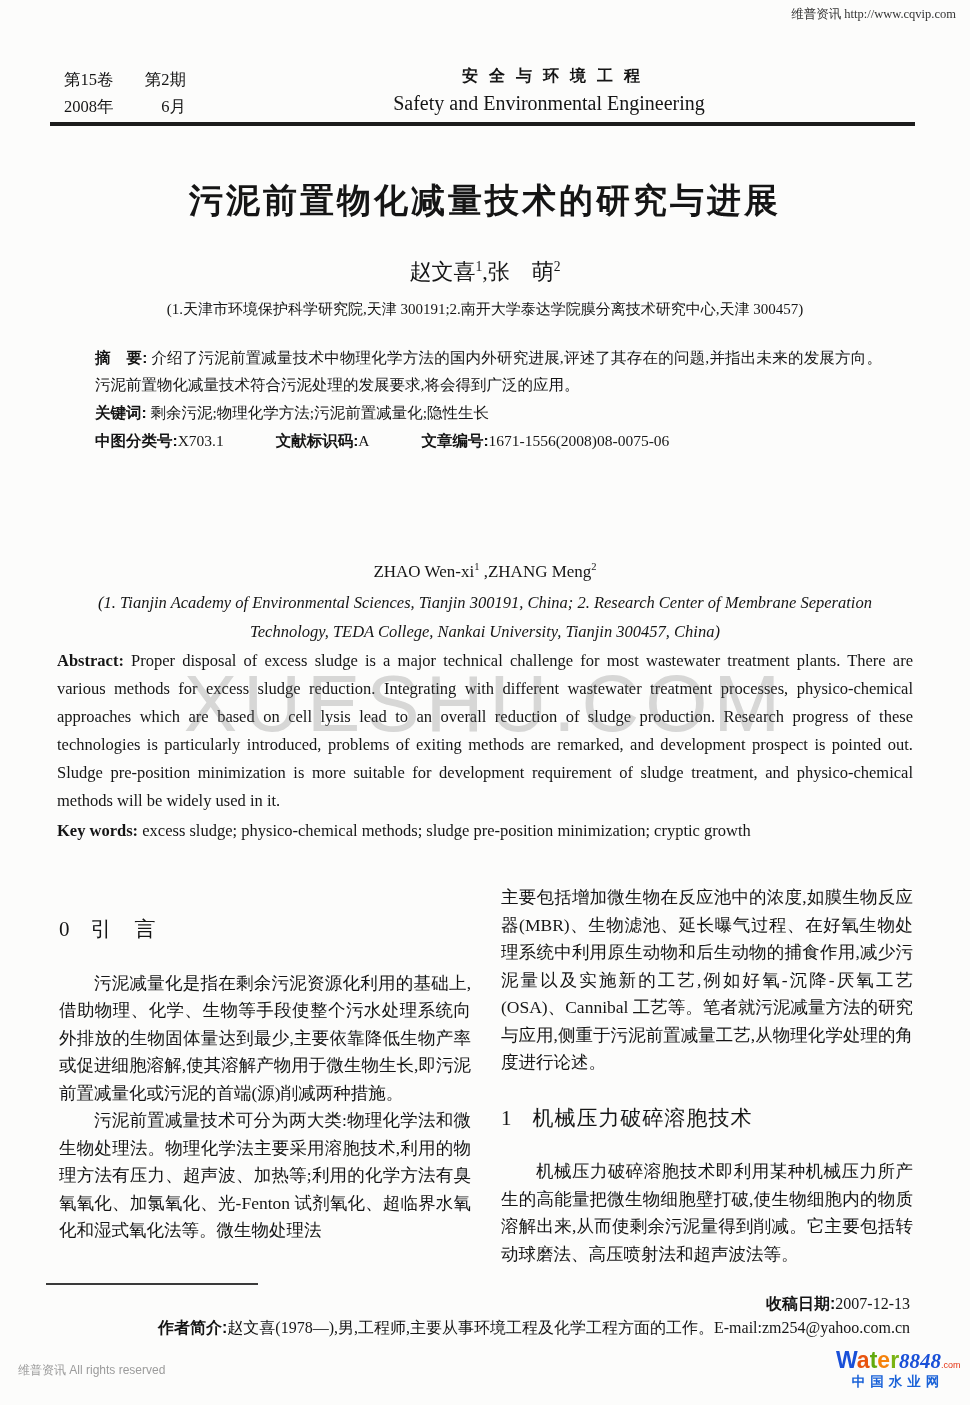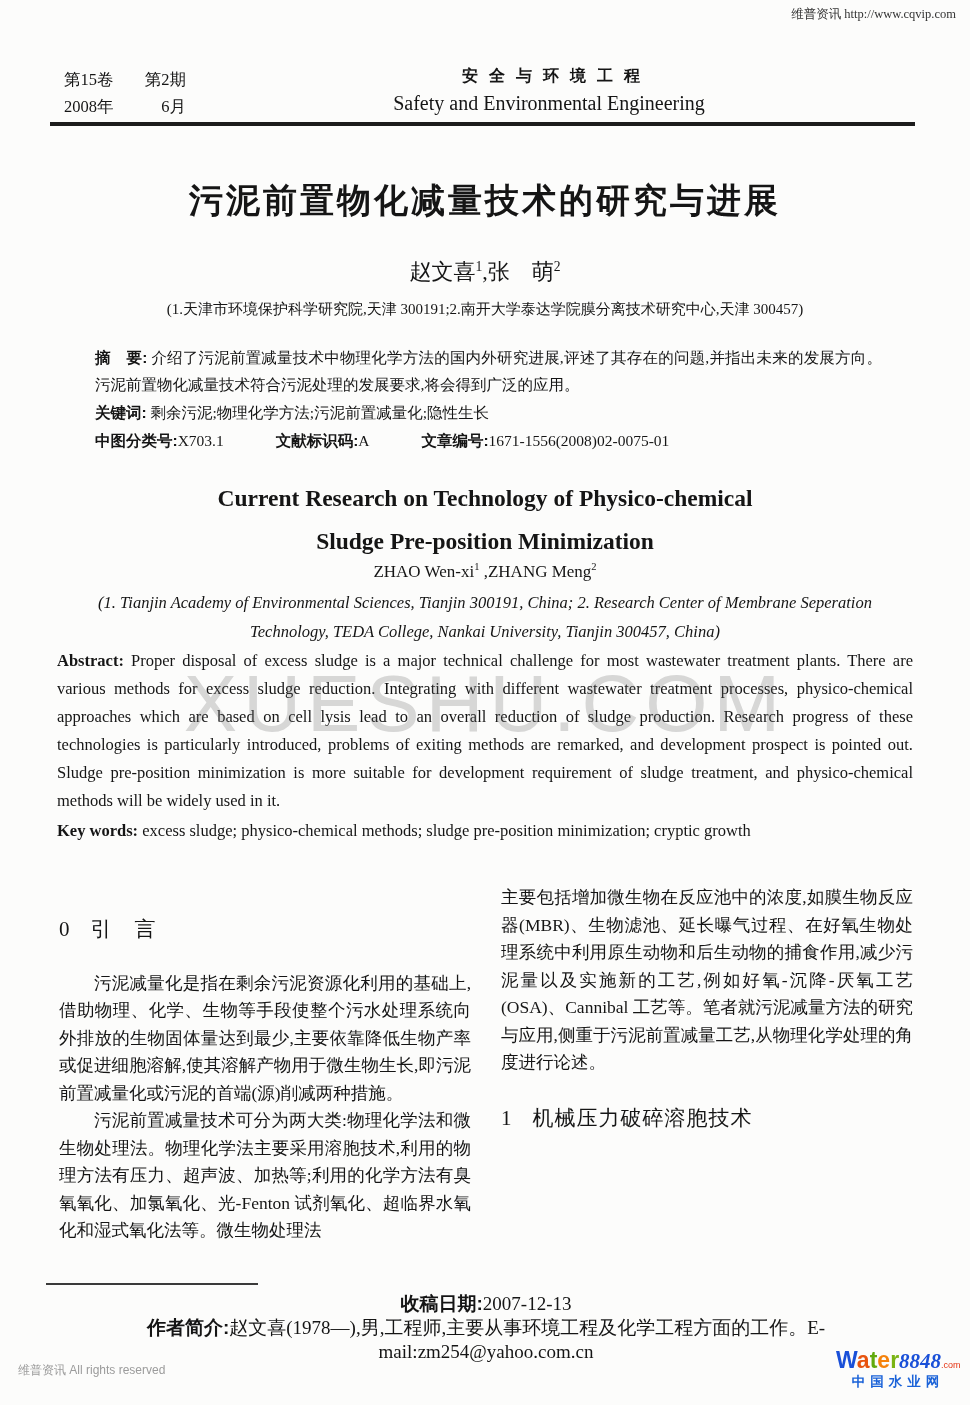--- a/index.html
+++ b/index.html
@@ -41,21 +41,21 @@
   }
   
   .columns { position:absolute; top:884px; left:59px; right:57px; display:flex; gap:30px; }
   .col { flex:1; font-size:17.5px; line-height:27.5px; text-align:justify; }
   .col p.indent { text-indent:2em; }
   h2.section-heading { font-size:21px; font-weight:normal; letter-spacing:1px; }
   .col-left h2.section-heading { margin:32px 0 26px 0; }
   .col-right h2.section-heading { margin:28px 0 26px 0; }
   .sec-num { margin-right:20px; }
   
-  .footnote { position:absolute; top:1283px; left:46px; right:60px; font-size:19px; line-height:24px; text-align:center; }
+  .footnote { position:absolute; top:1283px; left:46px; right:60px; font-size:16px; line-height:24px; text-align:right; }
   .fn-rule { width:212px; border-top:2px solid #3a3a3a; margin-bottom:7px; }
   .fn-text { padding-left:16px; }
   
   .bottom-left { position:absolute; left:18px; top:1362px; font-size:12px; color:#9b9b9b; font-family:"Liberation Sans", sans-serif; }
   .logo { position:absolute; right:10px; top:1348px; width:124px; text-align:center; font-family:"Liberation Sans", sans-serif; line-height:1.1; }
   .logo-line1 { font-size:23px; font-weight:bold; white-space:nowrap; }
   .logo-num { font-style:italic; font-size:21px; font-family:"Liberation Serif", serif; font-weight:bold; }
   .logo-tld { font-size:9px; font-weight:normal; }
   .logo-line2 { font-size:13.5px; font-weight:bold; letter-spacing:5px; margin-top:2px; white-space:nowrap; }
 </style>
@@ -91,28 +91,24 @@
   </div>
 
   <div class="affil-cn">(1.天津市环境保护科学研究院,天津 300191;2.南开大学泰达学院膜分离技术研究中心,天津 300457)</div>
 
   <div class="abstract-block">
     <p><span class="cnlabel">摘　要:</span> <span>介绍了污泥前置减量技术中物理化学方法的国内外研究进展,评述了其存在的问题,并指出未来的发展方向。污泥前置物化减量技术符合污泥处理的发展要求,将会得到广泛的应用。</span></p>
     <p><span class="cnlabel">关键词:</span> <span>剩余污泥;物理化学方法;污泥前置减量化;隐性生长</span></p>
     <p class="clc-line">
       <span class="pair"><span class="cnlabel">中图分类号:</span><span>X703.1</span></span>
       <span class="pair"><span class="cnlabel">文献标识码:</span><span>A</span></span>
-      <span class="pair"><span class="cnlabel">文章编号:</span><span>1671-1556(2008)02-0075-01</span></span>
+      <span class="pair"><span class="cnlabel">文章编号:</span><span>1671-1556(2008)08-0075-06</span></span>
     </p>
   </div>
 
-  <div class="title-en">
-    <div>Current Research on Technology of Physico-chemical</div>
-    <div>Sludge Pre-position Minimization</div>
-  </div>
 
   <div class="authors-en">
     <span>ZHAO Wen-xi</span><sup>1</sup><span> ,</span><span>ZHANG Meng</span><sup>2</sup>
   </div>
 
   <div class="affil-en">(1. Tianjin Academy of Environmental Sciences, Tianjin 300191, China; 2. Research Center of Membrane Seperation Technology, TEDA College, Nankai University, Tianjin 300457, China)</div>
 
   <div class="abstract-en">
     <p><b>Abstract:</b> <span>Proper disposal of excess sludge is a major technical challenge for most wastewater treatment plants. There are various methods for excess sludge reduction. Integrating with different wastewater treatment processes, physico-chemical approaches which are based on cell lysis lead to an overall reduction of sludge production. Research progress of these technologies is particularly introduced, problems of exiting methods are remarked, and development prospect is pointed out. Sludge pre-position minimization is more suitable for development requirement of sludge treatment, and physico-chemical methods will be widely used in it.</span></p>
     <p class="kw"><b>Key words:</b> <span>excess sludge; physico-chemical methods; sludge pre-position minimization; cryptic growth</span></p>
@@ -122,20 +118,21 @@
 
   <div class="columns">
     <div class="col col-left">
       <h2 class="section-heading"><span class="sec-num">0</span><span>引　言</span></h2>
       <p class="indent">污泥减量化是指在剩余污泥资源化利用的基础上,借助物理、化学、生物等手段使整个污水处理系统向外排放的生物固体量达到最少,主要依靠降低生物产率或促进细胞溶解,使其溶解产物用于微生物生长,即污泥前置减量化或污泥的首端(源)削减两种措施。</p>
       <p class="indent">污泥前置减量技术可分为两大类:物理化学法和微生物处理法。物理化学法主要采用溶胞技术,利用的物理方法有压力、超声波、加热等;利用的化学方法有臭氧氧化、加氯氧化、光-Fenton 试剂氧化、超临界水氧化和湿式氧化法等。微生物处理法</p>
     </div>
     <div class="col col-right">
       <p>主要包括增加微生物在反应池中的浓度,如膜生物反应器(MBR)、生物滤池、延长曝气过程、在好氧生物处理系统中利用原生动物和后生动物的捕食作用,减少污泥量以及实施新的工艺,例如好氧-沉降-厌氧工艺(OSA)、Cannibal 工艺等。笔者就污泥减量方法的研究与应用,侧重于污泥前置减量工艺,从物理化学处理的角度进行论述。</p>
       <h2 class="section-heading"><span class="sec-num">1</span><span>机械压力破碎溶胞技术</span></h2>
+      <p class="indent">机械压力破碎溶胞技术即利用某种机械压力所产生的高能量把微生物细胞壁打破,使生物细胞内的物质溶解出来,从而使剩余污泥量得到削减。它主要包括转动球磨法、高压喷射法和超声波法等。</p>
     </div>
   </div>
 
   <div class="footnote">
     <div class="fn-rule"></div>
     <div class="fn-text"><span class="cnlabel">收稿日期:</span><span>2007-12-13</span></div>
     <div class="fn-text"><span class="cnlabel">作者简介:</span><span>赵文喜(1978—),男,工程师,主要从事环境工程及化学工程方面的工作。E-mail:zm254@yahoo.com.cn</span></div>
   </div>
 
   <div class="bottom-left">维普资讯 All rights reserved</div>

